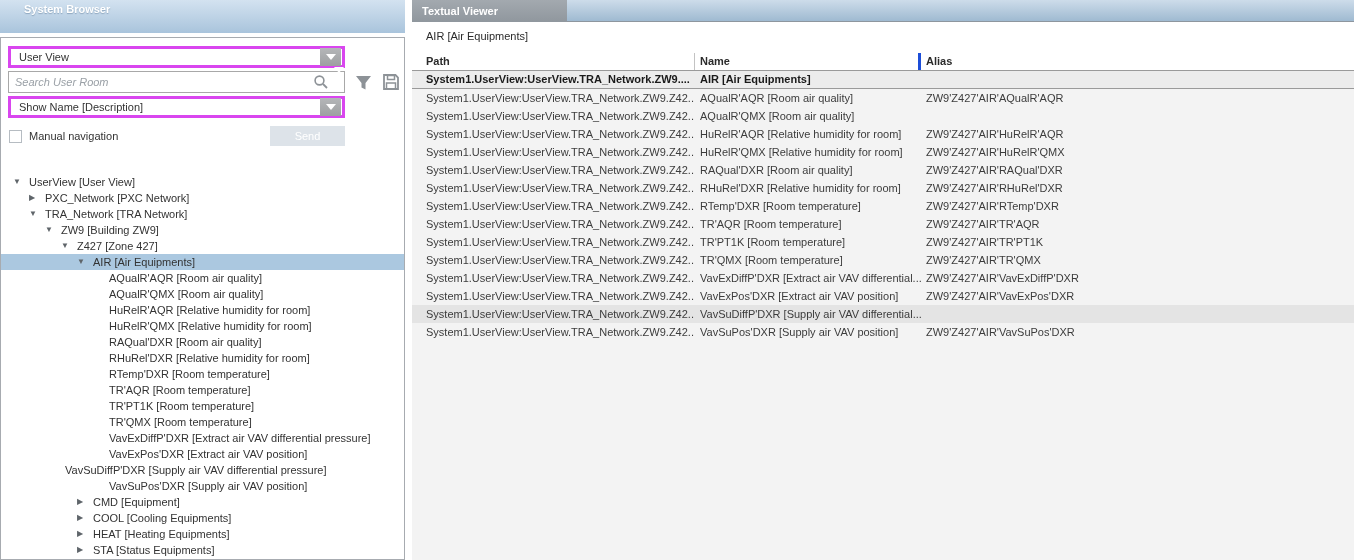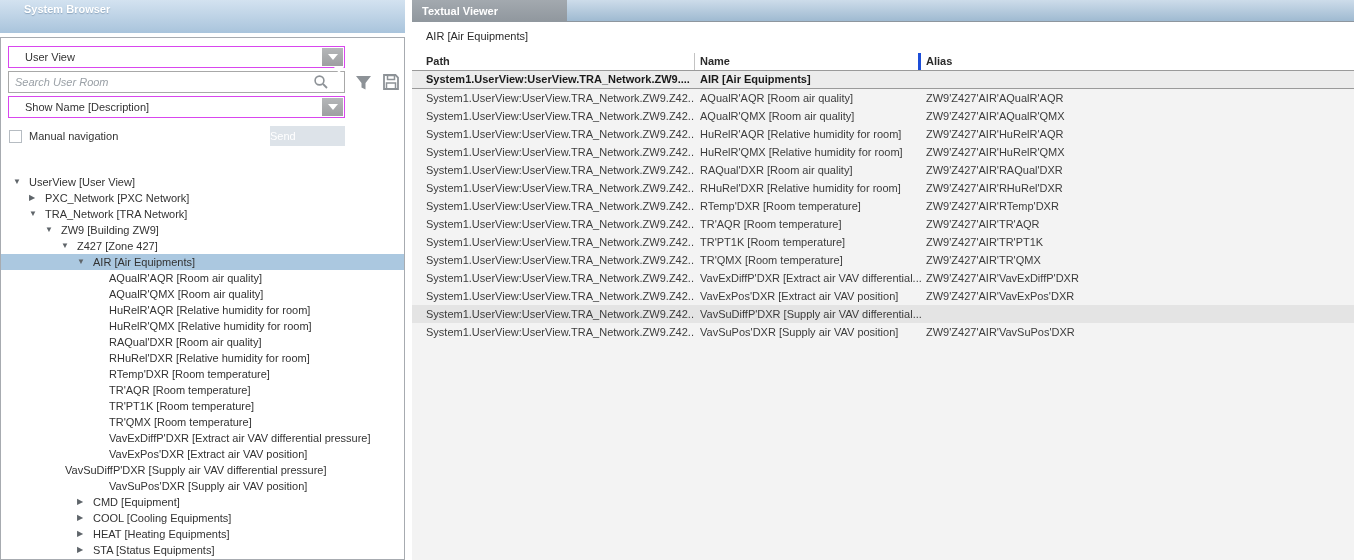--- a/index.html
+++ b/index.html
@@ -8,39 +8,39 @@
   .app { display:flex; width:1354px; height:560px; background:#fff; }
 
   
   .left-panel { width:405px; flex:0 0 405px; display:flex; flex-direction:column; }
   .panel-titlebar { height:33px; line-height:18px; padding-left:24px;
       background:linear-gradient(#d3e2f0,#a9c4dc);
       color:#fff; font-size:11px; font-weight:bold; text-shadow:0 1px 1px rgba(90,120,150,.5); }
   .panel-body { margin-top:4px; flex:1; border:1px solid #a7abb0; background:#fff;
       padding-top:8px; overflow:hidden; display:flex; flex-direction:column; }
 
-  .combo { width:337px; height:22px; margin:0 0 3px 7px; border:1px solid #d946ef;
+  .combo { width:337px; height:22px; margin:0 0 3px 7px; border:3px solid #d946ef;
       background:#fff; display:flex; align-items:center; font-size:11px; color:#333;
-      padding-left:16px;gap:36px; }
+      padding-left:8px;gap:36px; }
   .combo .dd-btn { margin-left:auto; margin-right:1px; width:21px; height:18px;
       background:linear-gradient(#b5b7b9,#9d9fa1); display:flex; align-items:center; justify-content:center; }
   .dd-tri { width:0; height:0; border-left:5px solid transparent; border-right:5px solid transparent;
       border-top:6px solid #fff; }
   .search-row { display:flex; align-items:center; margin:0 0 3px 7px; }
   .search-box { width:337px; height:22px; border:1px solid #a8a8a8; background:#fff;
       display:flex; align-items:center; padding-left:6px; }
   .search-ph { font-size:11px; font-style:italic; color:#9aa0a6; }
   .search-box .mag { margin-left:auto; margin-right:3px; display:flex; }
   .tool-icon { margin-left:9px; display:flex; }
 
   .nav-row { display:flex; align-items:center; margin:5px 0 0 8px; height:20px; }
   .checkbox { width:13px; height:13px; border:1px solid #b6bcc2; background:#fff; }
   .nav-label { font-size:11px; color:#333; margin-left:7px; }
   .send-btn { margin-left:auto; margin-right:59px; width:75px; height:20px;
-      background:#dde3e9; color:#fff; font-size:11px; line-height:20px; }
+      background:#dde3e9; color:#fff; font-size:11px; text-align:center; line-height:20px; }
 
   .tree { margin-top:28px; flex:1; overflow:hidden; }
   .tree-row { height:16px; line-height:16px; font-size:11px; color:#333;
       display:flex; align-items:center; white-space:nowrap; }
   .tree-row.selected { background:#abc8e0; }
   .twisty { width:12px; font-size:8px; color:#5f656a; text-align:left; flex:0 0 12px; }
   .twisty.none { color:transparent; }
   .tree-label { margin-left:4px; }
 
   
@@ -251,21 +251,20 @@
             <span class="cell c-alias"></span>
           </div>
           <div class="trow">
             <span class="cell c-path">System1.UserView:UserView.TRA_Network.ZW9.Z42...</span>
             <span class="cell c-name">AQualR'AQR [Room air quality]</span>
             <span class="cell c-alias">ZW9'Z427'AIR'AQualR'AQR</span>
           </div>
           <div class="trow">
             <span class="cell c-path">System1.UserView:UserView.TRA_Network.ZW9.Z42...</span>
             <span class="cell c-name">AQualR'QMX [Room air quality]</span>
-            <span class="cell c-alias">ZW9'Z427'AIR'AQualR'QMX</span>
           </div>
           <div class="trow">
             <span class="cell c-path">System1.UserView:UserView.TRA_Network.ZW9.Z42...</span>
             <span class="cell c-name">HuRelR'AQR [Relative humidity for room]</span>
             <span class="cell c-alias">ZW9'Z427'AIR'HuRelR'AQR</span>
           </div>
           <div class="trow">
             <span class="cell c-path">System1.UserView:UserView.TRA_Network.ZW9.Z42...</span>
             <span class="cell c-name">HuRelR'QMX [Relative humidity for room]</span>
             <span class="cell c-alias">ZW9'Z427'AIR'HuRelR'QMX</span>

